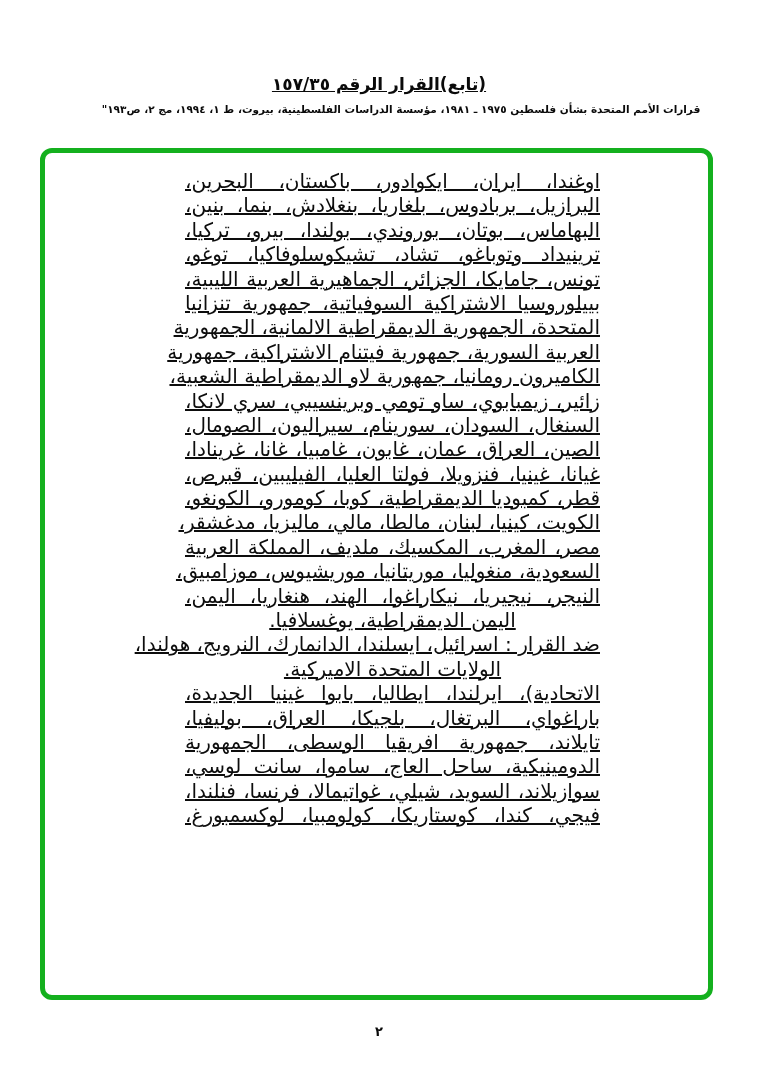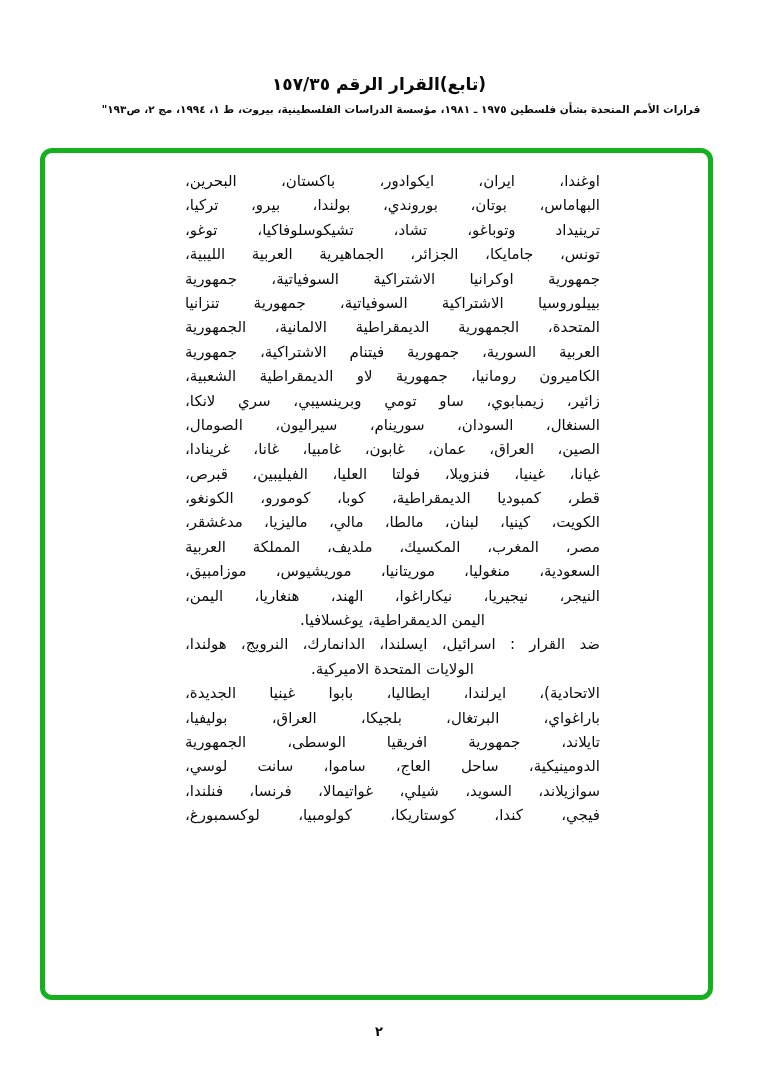--- a/index.html
+++ b/index.html
@@ -16,20 +16,21 @@
     position: absolute;
     top: 74px;
     left: 0;
     width: 758px;
     text-align: center;
     direction: rtl;
     font-size: 17px;
     font-weight: bold;
     letter-spacing: 0.5px;
     color: #0a0a0a;
+    text-decoration: underline;
   }
   .doc-source {
     position: absolute;
     top: 103px;
     left: 0;
     width: 758px;
     text-align: center;
     direction: rtl;
     font-size: 10.5px;
     font-weight: bold;
@@ -49,25 +50,26 @@
   .body-text {
     position: absolute;
     top: 169px;
     left: 185px;
     width: 415px;
     direction: rtl;
   }
   .ln {
     height: 24.4px;
     line-height: 24.4px;
-    font-size: 15px;
+    font-size: 20px;
     white-space: nowrap;
     text-align: justify;
     text-align-last: justify;
     color: #0d0d0d;
+    text-decoration: underline;
   }
   .ln.center {
     text-align-last: center;
   }
   .page-num {
     position: absolute;
     top: 1024px;
     left: 0;
     width: 758px;
     text-align: center;
@@ -83,24 +85,24 @@
 <div class="page">
 
   <div class="doc-title">(تابع)القرار الرقم ١٥٧/٣٥</div>
 
   <div class="doc-source">قرارات الأمم المتحدة بشأن فلسطين ١٩٧٥ ـ ١٩٨١، مؤسسة الدراسات الفلسطينية، بيروت، ط ١، ١٩٩٤، مج ٢، ص١٩٣"</div>
 
   <div class="green-box" style="border-color: rgb(20, 176, 30);"></div>
 
   <div class="body-text">
       <div class="ln">اوغندا، ايران، ايكوادور، باكستان، البحرين،</div>
+      <div class="ln">البرازيل، بربادوس، بلغاريا، بنغلادش، بنما، بنين،</div>
       <div class="ln">البهاماس، بوتان، بوروندي، بولندا، بيرو، تركيا،</div>
       <div class="ln">ترينيداد وتوباغو، تشاد، تشيكوسلوفاكيا، توغو،</div>
       <div class="ln">تونس، جامايكا، الجزائر، الجماهيرية العربية الليبية،</div>
-      <div class="ln">جمهورية اوكرانيا الاشتراكية السوفياتية، جمهورية</div>
       <div class="ln">بييلوروسيا الاشتراكية السوفياتية، جمهورية تنزانيا</div>
       <div class="ln">المتحدة، الجمهورية الديمقراطية الالمانية، الجمهورية</div>
       <div class="ln">العربية السورية، جمهورية فيتنام الاشتراكية، جمهورية</div>
       <div class="ln">الكاميرون رومانيا، جمهورية لاو الديمقراطية الشعبية،</div>
       <div class="ln">زائير، زيمبابوي، ساو تومي وبرينسيبي، سري لانكا،</div>
       <div class="ln">السنغال، السودان، سورينام، سيراليون، الصومال،</div>
       <div class="ln">الصين، العراق، عمان، غابون، غامبيا، غانا، غرينادا،</div>
       <div class="ln">غيانا، غينيا، فنزويلا، فولتا العليا، الفيليبين، قبرص،</div>
       <div class="ln">قطر، كمبوديا الديمقراطية، كوبا، كومورو، الكونغو،</div>
       <div class="ln">الكويت، كينيا، لبنان، مالطا، مالي، ماليزيا، مدغشقر،</div>

